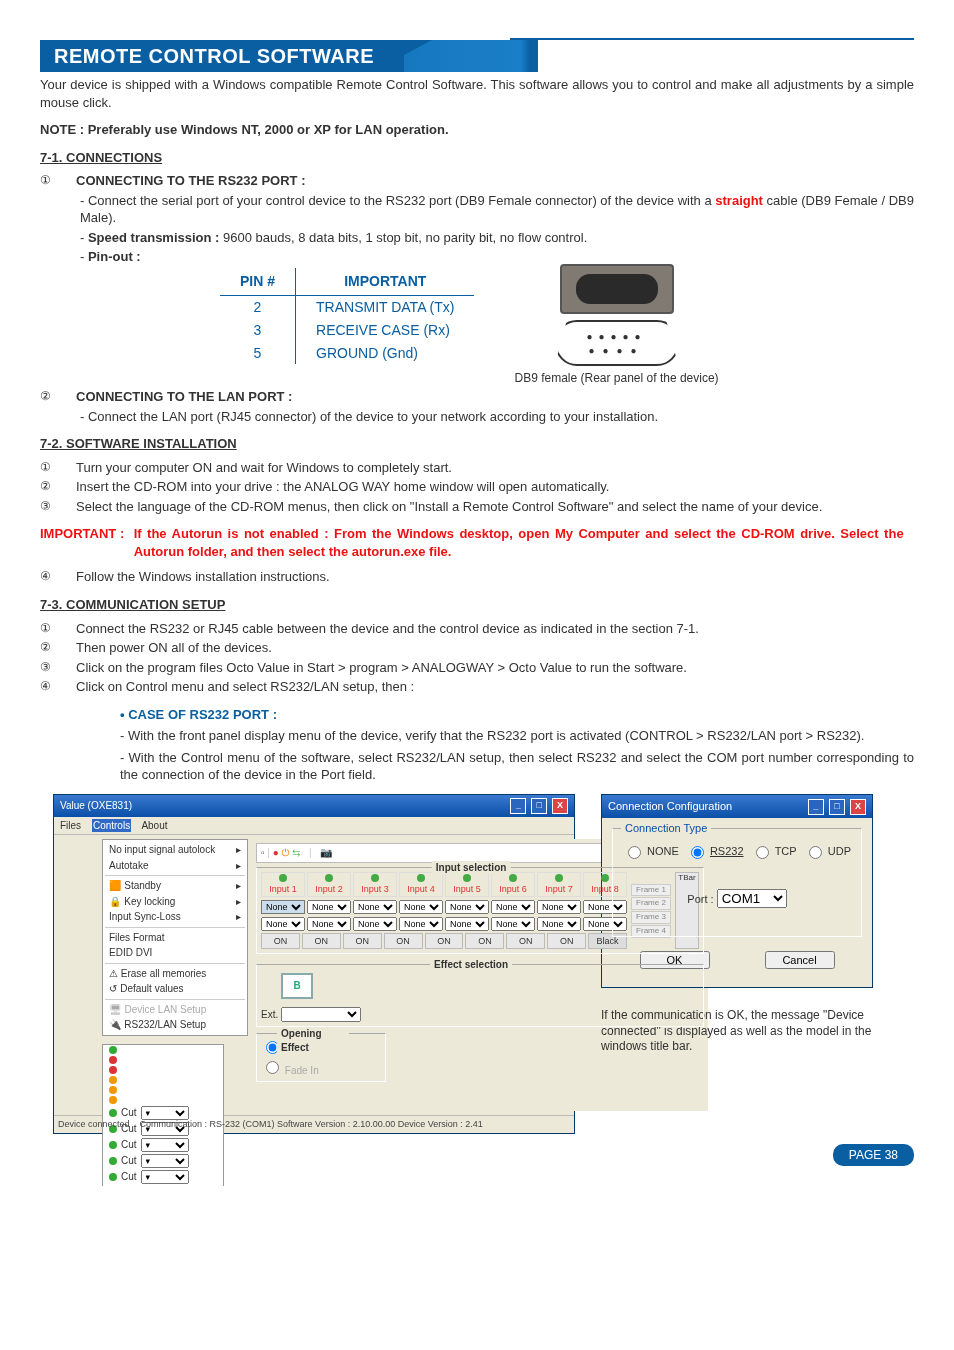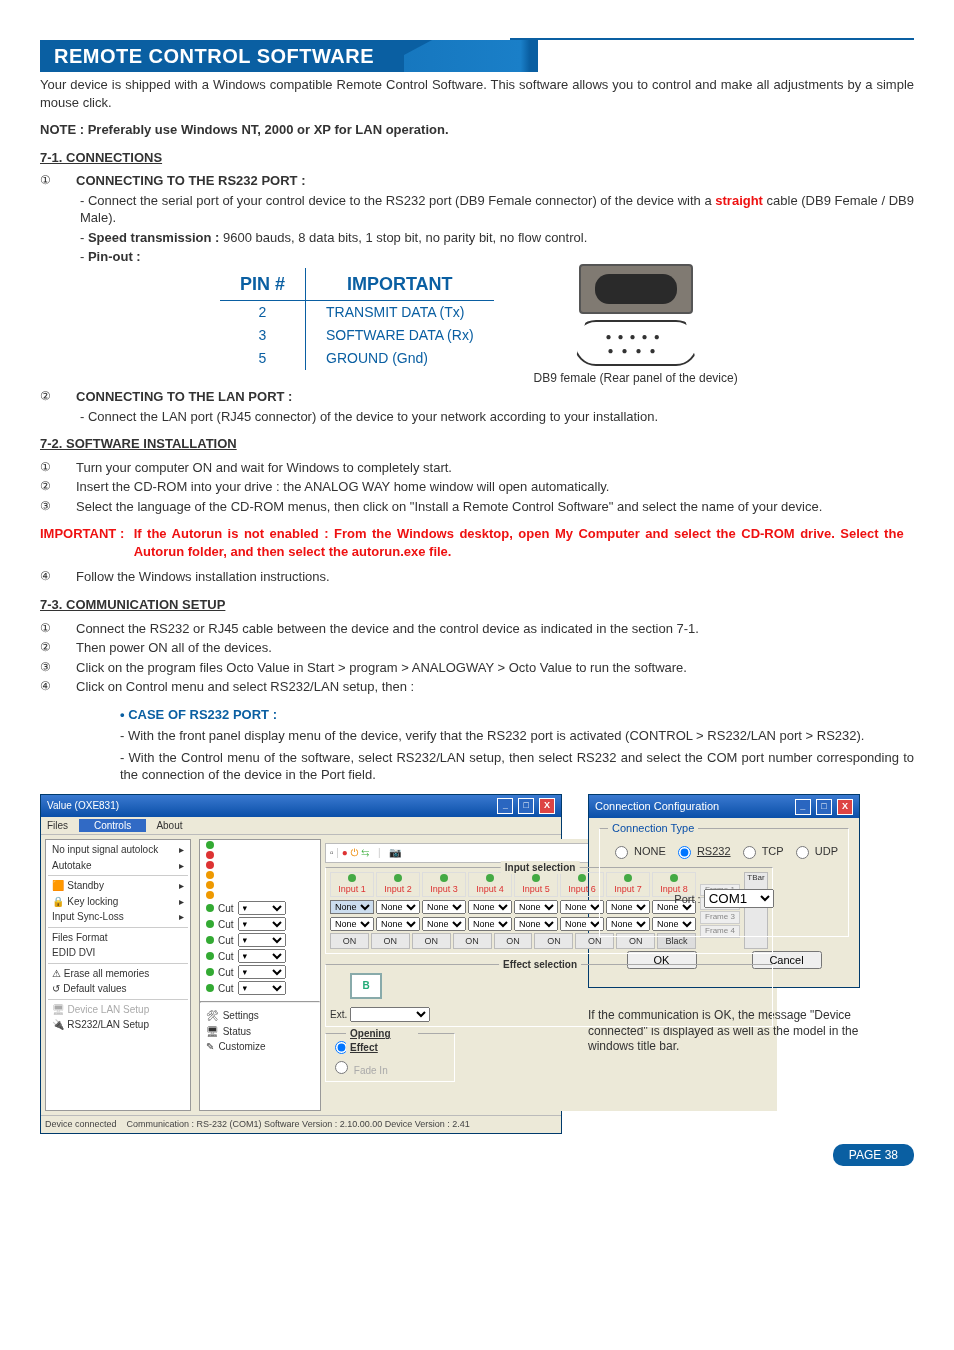--- a/index.html
+++ b/index.html
@@ -55,21 +55,21 @@
   .num { width:36px; flex:none; font-size:12px; }
   .txt { flex:1; text-align:justify; }
   .sub { margin-left:40px; text-align:justify; margin-bottom:2px; margin-top:2px; }
   .red-inline { color:#e11; font-weight:bold; }
   .red-block { color:#e11; font-weight:bold; text-align:justify; margin:8px 0; }
   .red-block .lead { display:inline-block; width:90px; vertical-align:top;}
   .red-block .body { display:inline-block; width:770px; vertical-align:top;}
   .blue { color:#0a5fa2; font-weight:bold; }
   .pin-area { display:flex; align-items:flex-start; gap:40px; margin-left:180px;}
   table.pin { border-collapse:collapse; }
-  table.pin th { color:#0a5fa2; font-weight:bold; padding:4px 20px; border-bottom:1px solid #0a5fa2; font-size:18px;}
+  table.pin th { color:#0a5fa2; font-weight:bold; padding:4px 20px; border-bottom:1px solid #0a5fa2; font-size:14px;}
   table.pin th:first-child{ border-right:1px solid #0a5fa2;}
   table.pin td { color:#0a5fa2; text-align:center; padding:2px 20px; font-size:14px;}
   table.pin td:first-child{ border-right:1px solid #0a5fa2;}
   table.pin td.l{ text-align:left;}
   .conn-col{ text-align:center; font-size:12px; margin-top:-4px;}
   .conn-img{
     width:110px;height:46px;border:2px solid #555;border-radius:4px;
     background:#807a72; position:relative; margin:0 auto 6px auto;
   }
   .conn-img::before{
@@ -77,30 +77,30 @@
     background:#2a2a2a; border-radius:14px;
   }
   .db9{
     width:120px;height:42px;border:2px solid #333;border-radius:22px;
     margin:0 auto 4px auto; position:relative; background:#fff;
     clip-path: polygon(10% 0, 90% 0, 100% 100%, 0 100%);
   }
   .db9 .pins{position:absolute;left:0;right:0;top:8px;text-align:center;letter-spacing:6px;font-size:10px;color:#333;}
   .db9 .pins2{top:22px;letter-spacing:8px;}
 
-  .screenshots { display:flex; gap:26px; margin-top:10px; align-items:flex-start;}
+  .screenshots { display:flex; gap:26px; margin-top:10px; align-items:flex-start;justify-content:center;}
   .win { border:1px solid #003a6c; background:#ece9d8; font-family: Tahoma, Arial, sans-serif; font-size:10px; width:520px;}
   .win-title{ background:linear-gradient(#3a79d0,#0a4fa8); color:#fff; padding:3px 6px; display:flex; justify-content:space-between; align-items:center;}
   .win-title .btns span{display:inline-block;width:14px;height:14px;text-align:center;line-height:12px;margin-left:2px;border:1px solid #fff;font-weight:bold;font-size:9px;}
   .win-title .btns .min{background:#2a66c0;}
   .win-title .btns .max{background:#2a66c0;}
   .win-title .btns .close{background:#d44;}
   .menubar{background:#ece9d8;padding:2px 6px;border-bottom:1px solid #bbb;}
   .menubar span{margin-right:8px;}
-  .menubar .hi{background:#316ac5;color:#fff;padding:1px 15px;}
+  .menubar .hi{background:#316ac5;color:#fff;padding:1px 1px;}
   .winbody{display:flex;height:280px;}
   .menu-col{width:140px;background:#fff;border:1px solid #999;margin:4px;padding:2px;font-size:10px;}
   .menu-col div{padding:1px 4px;white-space:nowrap;display:flex;justify-content:space-between;}
   .menu-col hr{border:none;border-top:1px solid #ccc;margin:2px 0;}
   .submenu{border:1px solid #999;background:#fff;margin:4px 0 4px 4px;width:120px;font-size:10px;}
   .submenu div{padding:1px 6px;display:flex;align-items:center;gap:4px;}
   .dot{width:8px;height:8px;border-radius:50%;display:inline-block;}
   .dot.r{background:#d33;} .dot.o{background:#e90;} .dot.g{background:#3a3;}
   .submenu select{font-size:9px;width:48px;}
   .main-col{flex:1;margin:4px 4px 4px 0;background:#ece9d8;padding:4px;}
@@ -174,21 +174,21 @@
           <tr>
         <th>PIN #</th>
         <th>IMPORTANT</th>
       </tr>
       <tr>
             <td>2</td>
             <td class="l">TRANSMIT DATA (Tx)</td>
           </tr>
       <tr>
             <td>3</td>
-            <td class="l">SOFTWARE DATA (Rx)</td>
+            <td class="l">RECEIVE CASE (Rx)</td>
           </tr>
       <tr>
             <td>5</td>
             <td class="l">GROUND (Gnd)</td>
           </tr>
     </tbody>
       </table>
     <div class="conn-col">
       <div class="conn-img"></div>
       <div class="db9">
@@ -265,21 +265,21 @@
         <span class="max">□</span>
         <span class="close">X</span>
       </span>
     </div>
     <div class="menubar">
       <span>Files</span>
       <span class="hi">Controls</span>
       <span>About</span>
     </div>
     <div class="winbody">
-      <div style="display:flex;flex-direction:row;">
+      <div style="display:flex;flex-direction:column;margin-left:44px;">
         <div class="menu-col">
           <div>
               <span>No input signal autolock</span>
               <span>▸</span>
             </div>
           <div>
               <span>Autotake</span>
               <span>▸</span>
             </div>
           <hr>
@@ -498,21 +498,21 @@
         <div class="fieldset eff-box">
           <span class="legend">Effect selection</span>
           <div class="big-b">B</div>
           <div style="margin-top:4px;">
             <span>Ext.</span>
             <select style="width:80px;font-size:10px;"><option></option></select>
           </div>
         </div>
 
         <div class="fieldset" style="width:120px;">
-          <span class="legend" style="left:56px;text-decoration:underline;">Opening Effect</span>
+          <span class="legend" style="left:56px;">Opening Effect</span>
           <label style="display:block;"><input type="radio" checked="" style=""> <span>Cut In</span></label>
           <label style="display:block;color:#aaa;"><input type="radio" style=""> <span>Fade In</span></label>
         </div>
       </div>
     </div>
     <div class="statusbar">
       <span>Device connected</span> &nbsp;&nbsp;
       <span>Communication : RS-232 (COM1)   Software Version : 2.10.00.00   Device Version : 2.41</span>
     </div>
   </div>

